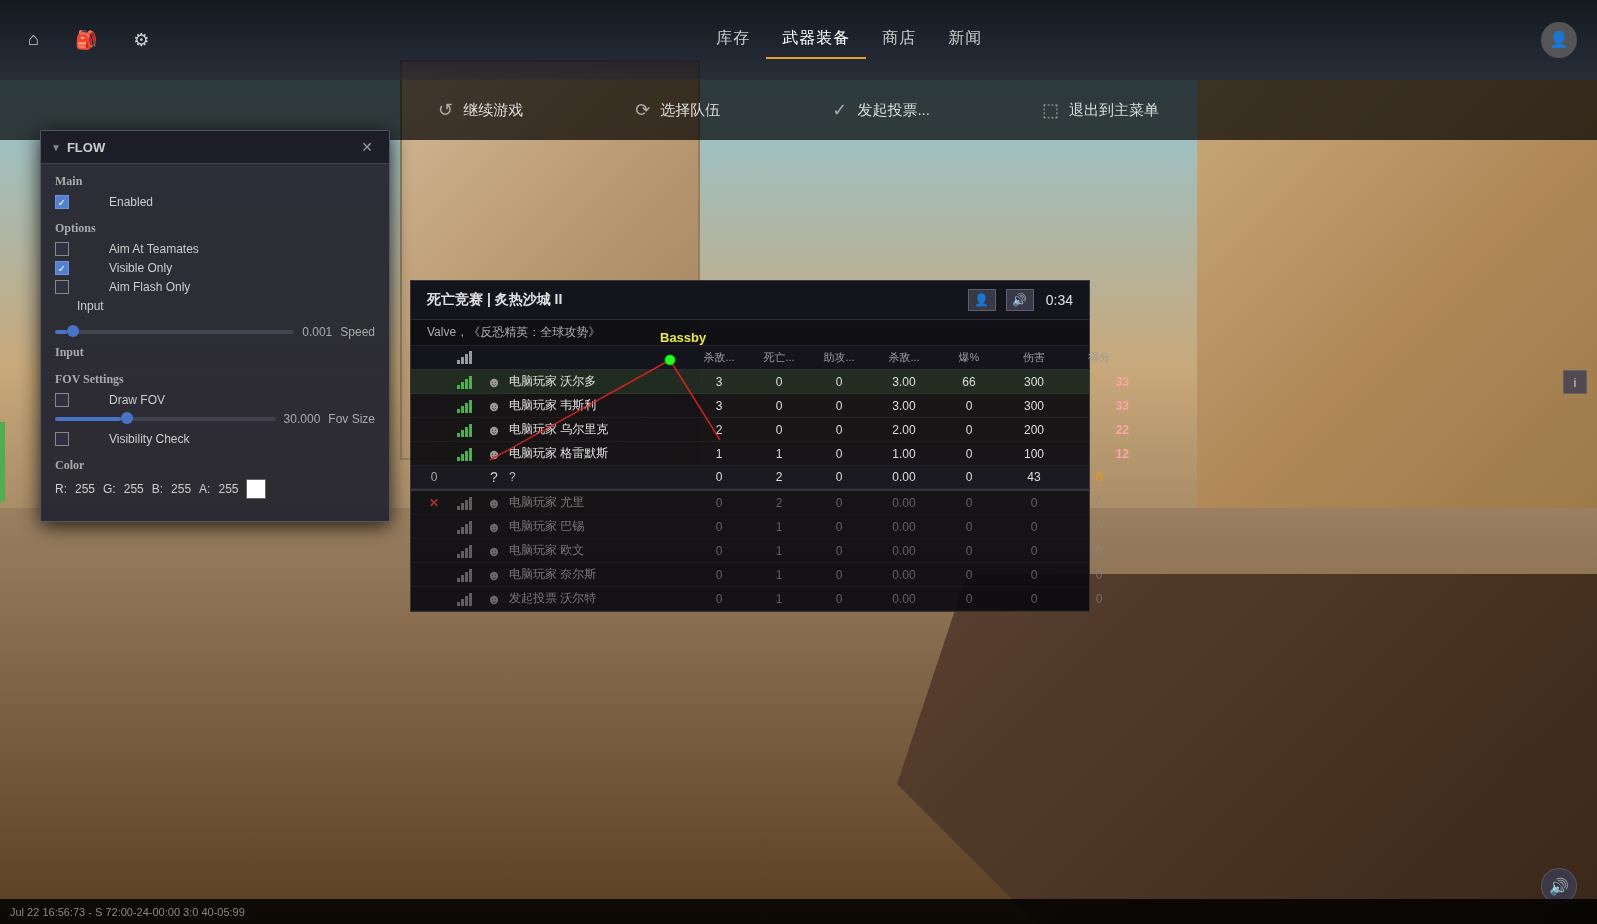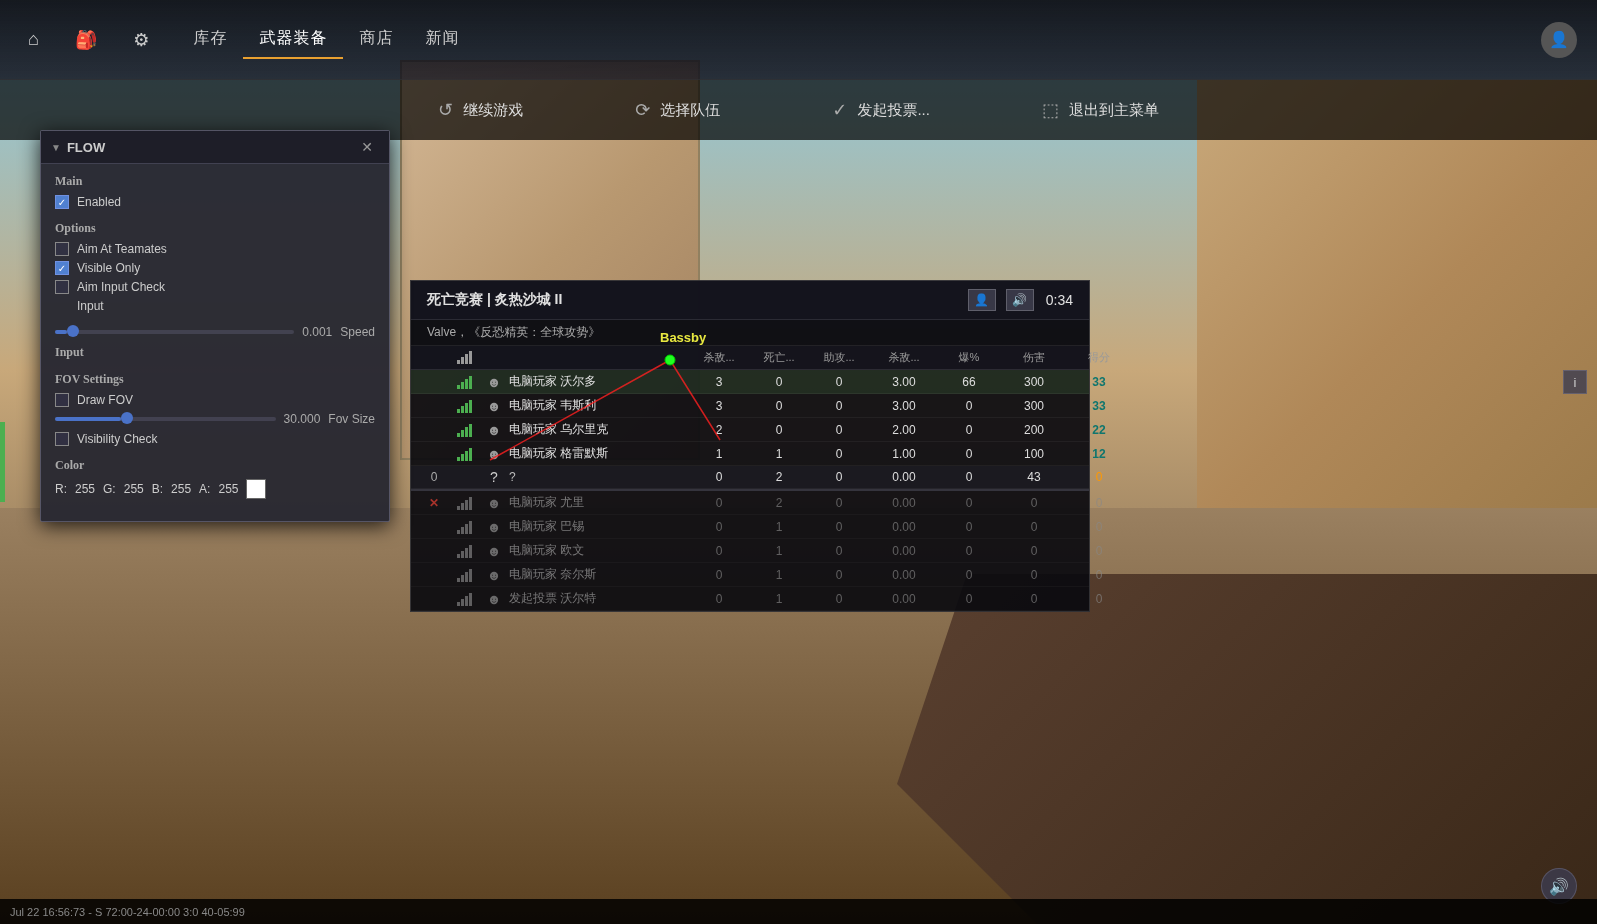--- a/index.html
+++ b/index.html
@@ -67,21 +67,21 @@
     .nav-icon {
       color: #ccc;
       font-size: 18px;
       cursor: pointer;
       padding: 8px;
     }
 
     .nav-center {
       flex: 1;
       display: flex;
-      justify-content: flex-start;
+      justify-content: center;
     }
 
     .nav-item {
       color: #ccc;
       font-size: 16px;
       cursor: pointer;
       padding: 8px 16px;
       position: relative;
       letter-spacing: 1px;
     }
@@ -222,22 +222,23 @@
       font-size: 12px;
       text-align: center;
     }
 
     .score-cell.name {
       text-align: left;
       color: #e0e0e0;
     }
 
     .score-cell.score-highlight {
-      color: #0f766e;
+      color: #fca5a5;
       font-weight: bold;
+      text-align: right;
     }
 
     .score-cell.score-orange {
       color: #FF9800;
     }
 
     .team-icon {
       font-size: 14px;
       color: #999;
       text-align: center;
@@ -373,20 +374,21 @@
 
     .checkbox-custom.checked::after {
       content: '✓';
       color: #fff;
       font-size: 10px;
     }
 
     .checkbox-label {
       color: #ccc;
       font-size: 12px;
+      margin-left: 32px;
     }
 
     .input-row {
       display: flex;
       align-items: center;
       gap: 8px;
       margin-bottom: 6px;
     }
 
     .input-label-right {
@@ -870,21 +872,21 @@
       <div class="checkbox-row">
         <div class="checkbox-custom"></div>
         <span class="checkbox-label">Aim At Teamates</span>
       </div>
       <div class="checkbox-row">
         <div class="checkbox-custom checked"></div>
         <span class="checkbox-label">Visible Only</span>
       </div>
       <div class="checkbox-row">
         <div class="checkbox-custom"></div>
-        <span class="checkbox-label">Aim Input Check</span>
+        <span class="checkbox-label">Aim Flash Only</span>
       </div>
       <div class="checkbox-row">
         <span class="checkbox-label" style="margin-left:22px;">Input</span>
       </div>
     </div>
 
     <div class="input-row">
       <div class="slider-track" style="background:rgba(80,80,100,0.6);">
         <div class="slider-fill" style="width:5%;background:#4a72c8;"></div>
         <div class="slider-handle" style="left:5%;background:#4a72c8;"></div>

